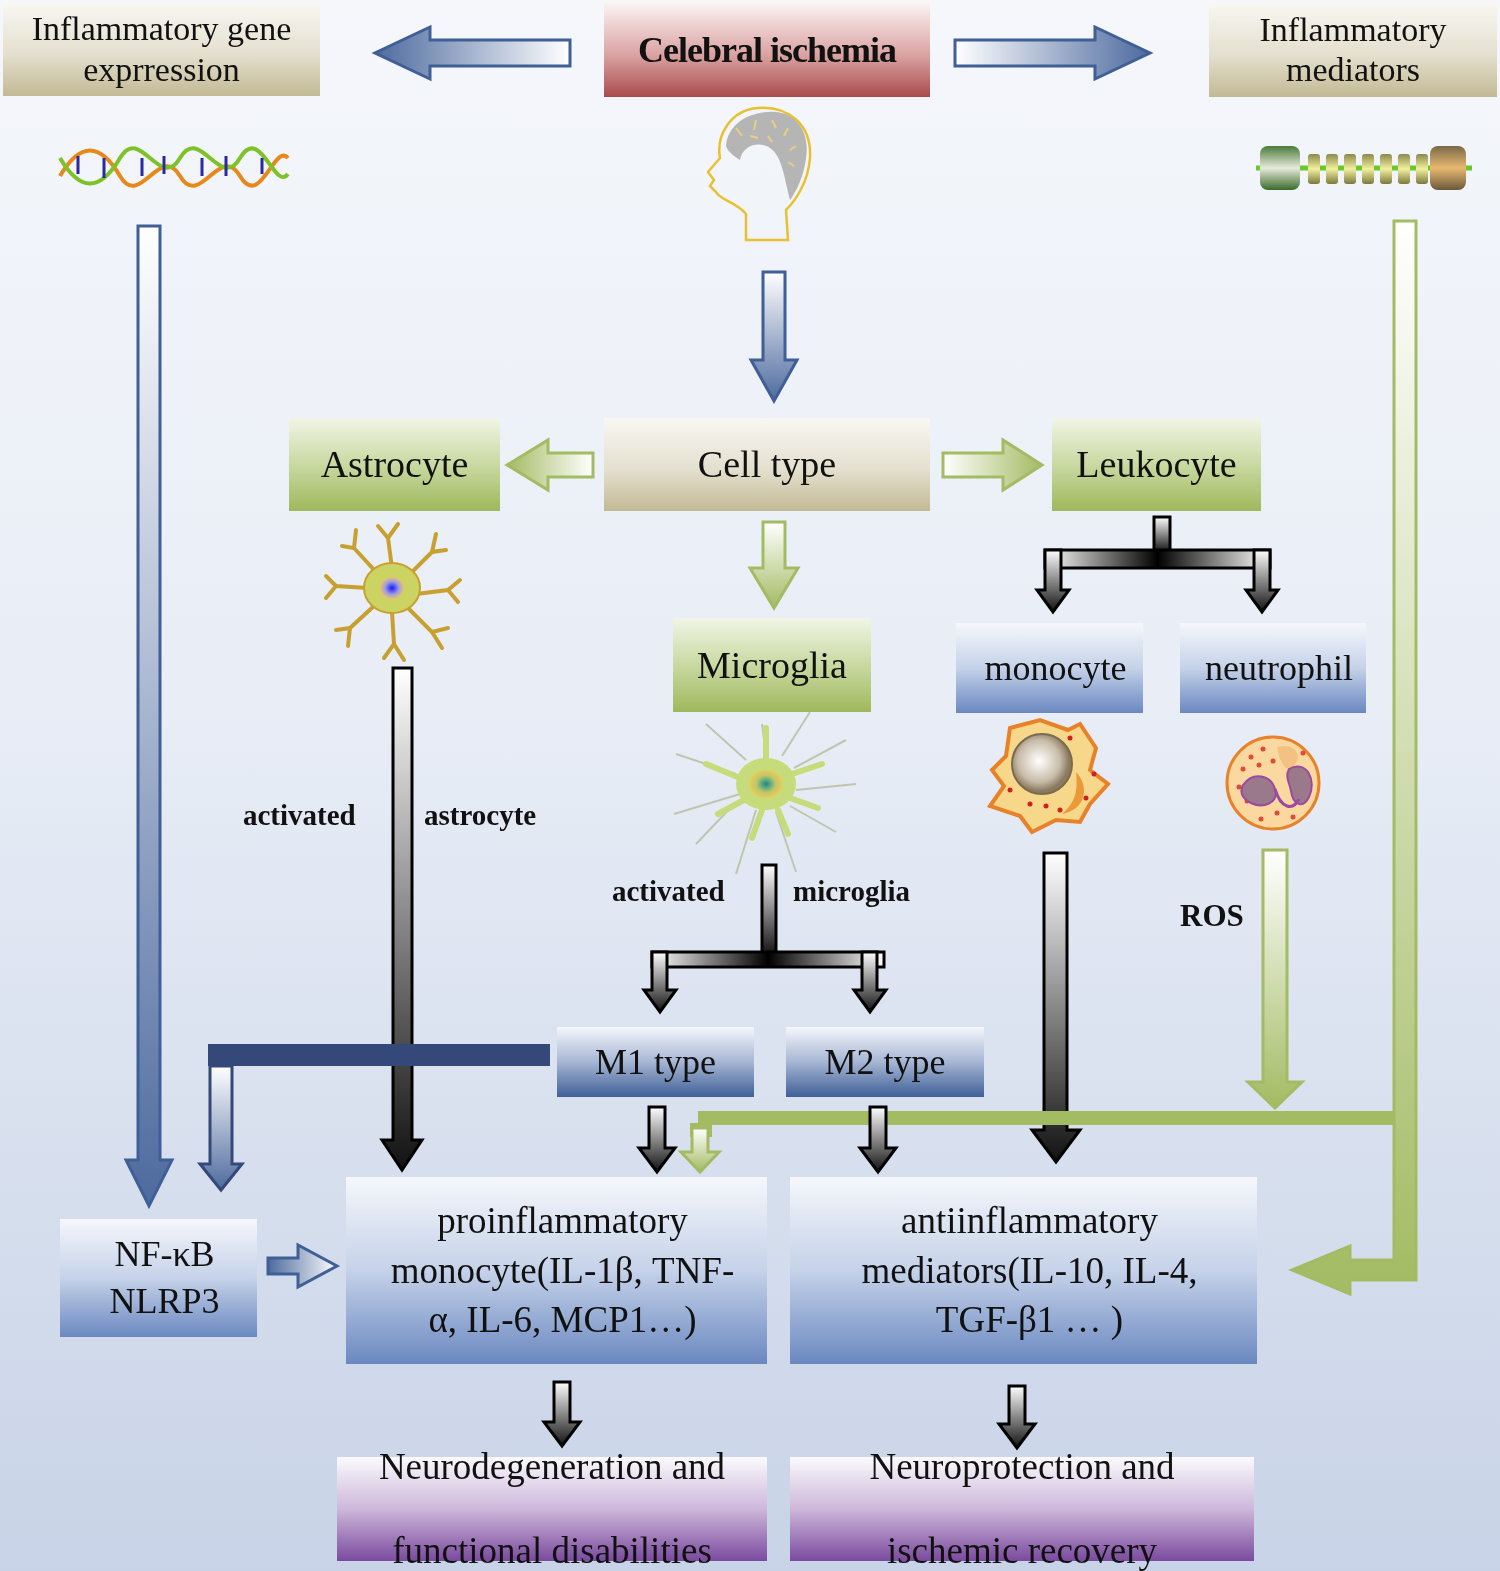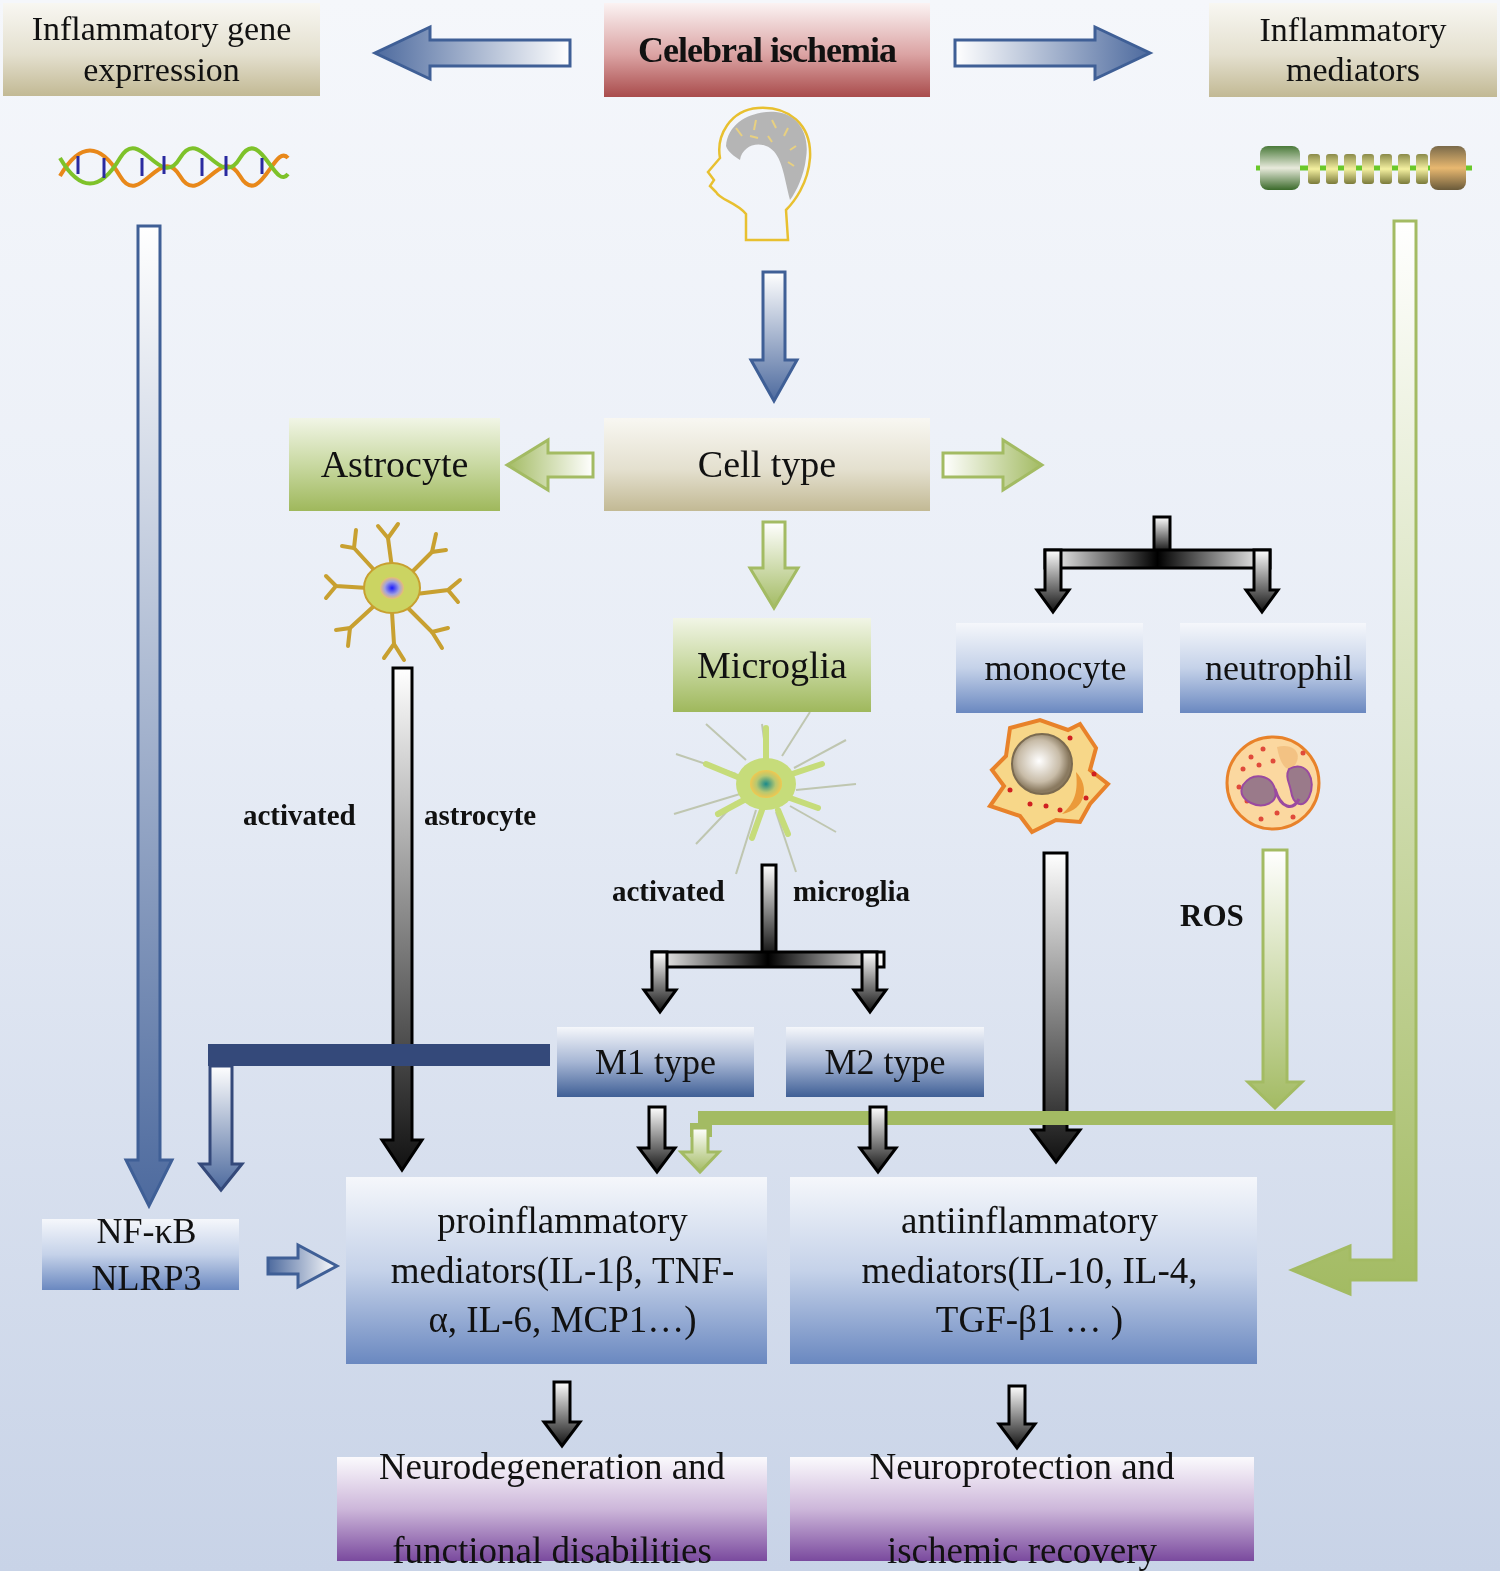--- a/index.html
+++ b/index.html
@@ -290,20 +290,23 @@
   </div>
 
   <div class="box green" style="left:289px; top:418px; width:211px; height:93px; font-size:38px;">
     <span class="txt">Astrocyte</span>
   </div>
 
   <div class="box beige" style="left:604px; top:418px; width:326px; height:93px; font-size:38px;">
     <span class="txt">Cell type</span>
   </div>
 
+  <div class="box green" style="left:1052px; top:418px; width:209px; height:93px; font-size:38px;">
+    <span class="txt">Leukocyte</span>
+  </div>
 
   <div class="box green" style="left:673px; top:618px; width:198px; height:94px; font-size:38px;">
     <span class="txt">Microglia</span>
   </div>
 
   <div class="box blue" style="left:956px; top:623px; width:187px; height:90px; font-size:36px;">
     <span class="txt">monocyte</span>
   </div>
 
   <div class="box blue" style="left:1180px; top:623px; width:186px; height:90px; font-size:36px;">
@@ -311,28 +314,28 @@
   </div>
 
   <div class="box bluedk" style="left:557px; top:1027px; width:197px; height:70px; font-size:36px;">
     <span class="txt">M1 type</span>
   </div>
 
   <div class="box bluedk" style="left:786px; top:1027px; width:198px; height:70px; font-size:36px;">
     <span class="txt">M2 type</span>
   </div>
 
-  <div class="box blue" style="left:42px; top:1219px; width:197px; height:71px; font-size:36px; line-height:1.3;">
+  <div class="box blue" style="left:60px; top:1219px; width:197px; height:118px; font-size:36px; line-height:1.3;">
     <span class="txt">NF-κB</span>
     <span class="txt">NLRP3</span>
   </div>
 
   <div class="box blue" style="left:346px; top:1177px; width:421px; height:187px; font-size:37px; line-height:1.35;">
     <span class="txt">proinflammatory</span>
-    <span class="txt">mediators(IL-1β, TNF-</span>
+    <span class="txt">monocyte(IL-1β, TNF-</span>
     <span class="txt">α, IL-6, MCP1…)</span>
   </div>
 
   <div class="box blue" style="left:790px; top:1177px; width:467px; height:187px; font-size:37px; line-height:1.35;">
     <span class="txt">antiinflammatory</span>
     <span class="txt">mediators(IL-10,  IL-4,</span>
     <span class="txt">TGF-β1 … )</span>
   </div>
 
   <div class="box purple" style="left:337px; top:1457px; width:430px; height:104px; font-size:37px; line-height:1.3;">

